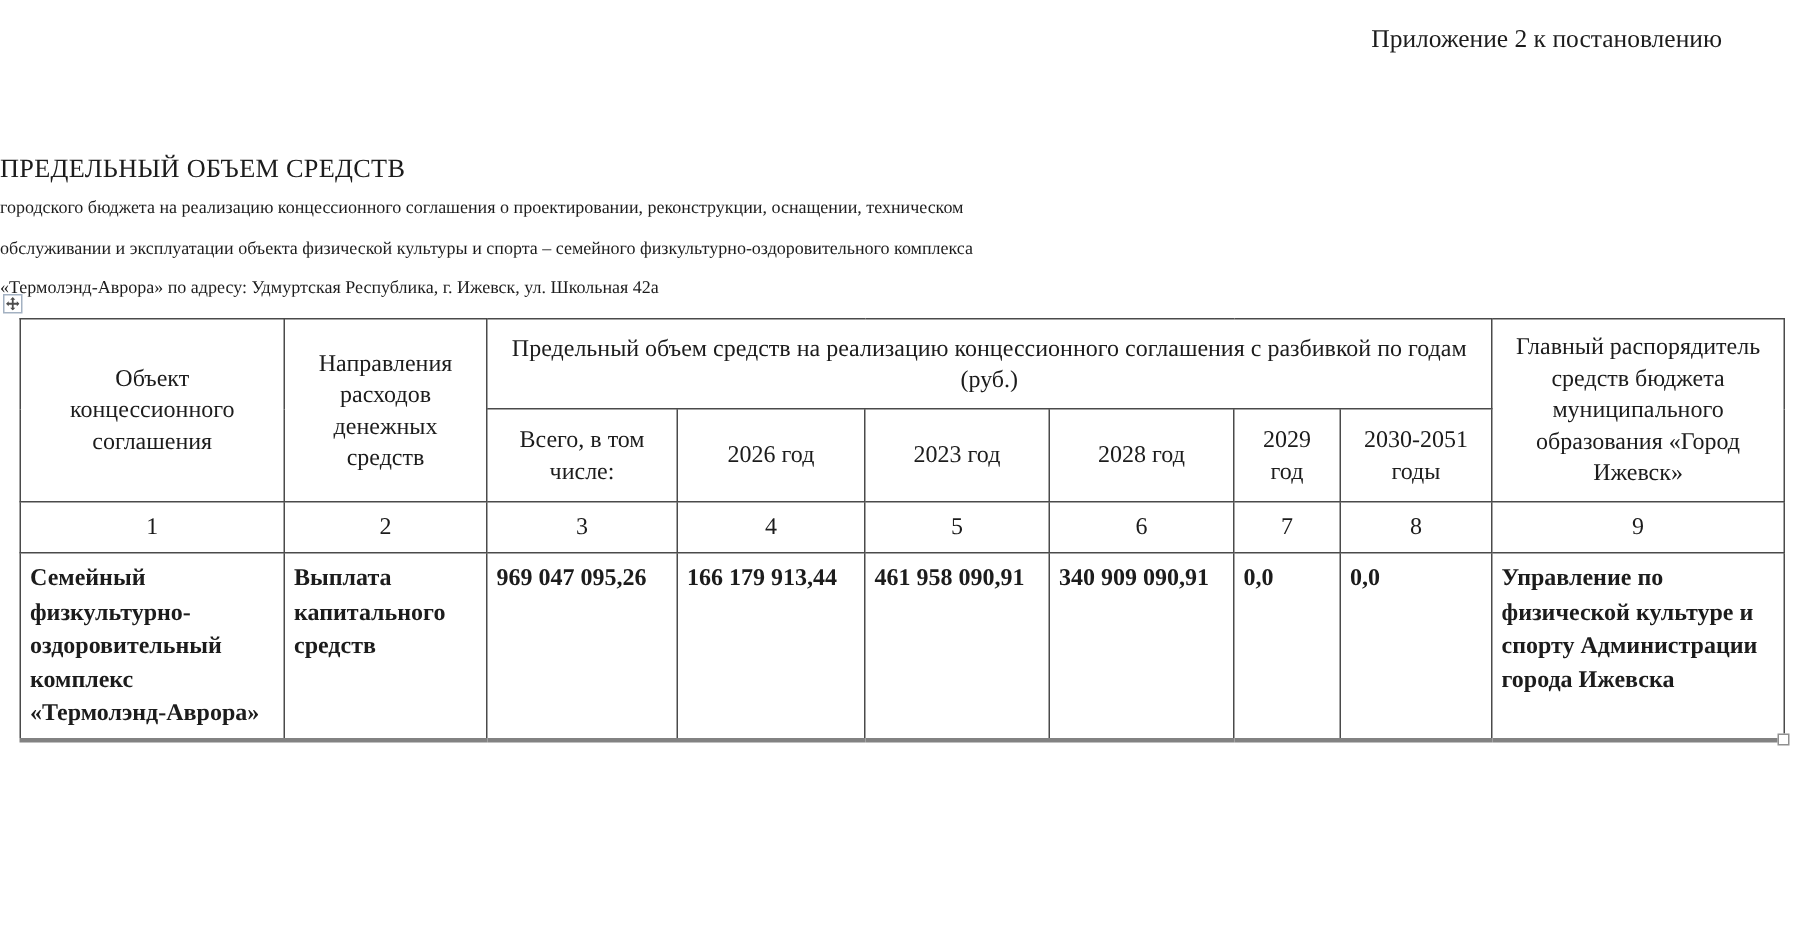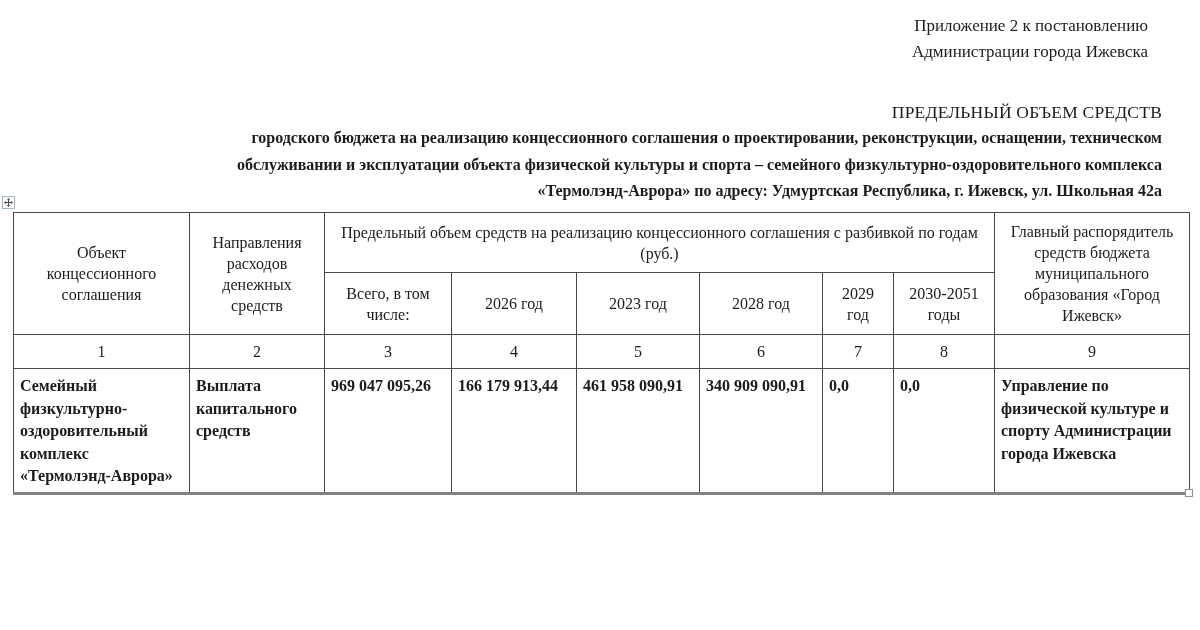--- a/index.html
+++ b/index.html
@@ -16,31 +16,30 @@
     top: 13px; right: 52px;
     text-align: right;
     font-size: 17px;
     line-height: 26px;
   }
   .corner div { white-space: pre; }
   .heading-block {
     position: absolute;
     top: 99px; left: 0;
     width: 1162px;
-    text-align: right;
+    text-align: left;
   }
   .doc-title {
     font-size: 17.5px;
     line-height: 26px;
     letter-spacing: 0.2px;
   }
   .doc-subtitle {
-    font-size: 16px;
+    font-size: 12px;
     line-height: 26.5px;
-    font-weight: bold;
   }
   .budget-table {
     position: absolute;
     left: 13px; top: 212px;
     border-collapse: collapse;
     table-layout: fixed;
     width: 1176px;
     font-size: 16px;
   }
   .budget-table td {
@@ -83,21 +82,20 @@
     width: 8px; height: 8px;
     background: #ffffff;
     border: 1px solid #909090;
   }
 </style>
 </head>
 <body>
 
 <div class="corner">
   <div>Приложение 2 к постановлению</div>
-  <div>Администрации города Ижевска</div>
 </div>
 
 <div class="heading-block">
   <div class="doc-title">ПРЕДЕЛЬНЫЙ ОБЪЕМ СРЕДСТВ</div>
   <div class="doc-subtitle">
     <div>городского бюджета на реализацию концессионного соглашения о проектировании, реконструкции, оснащении, техническом</div>
     <div>обслуживании и эксплуатации объекта физической культуры и спорта – семейного физкультурно-оздоровительного комплекса</div>
     <div>«Термолэнд-Аврора» по адресу: Удмуртская Республика, г. Ижевск, ул. Школьная 42а</div>
   </div>
 </div>

